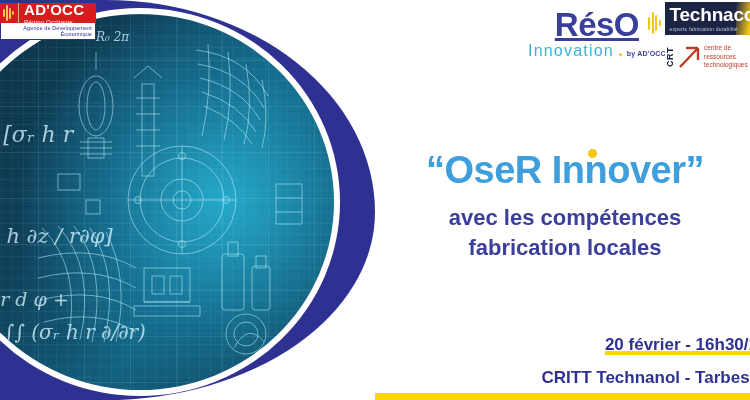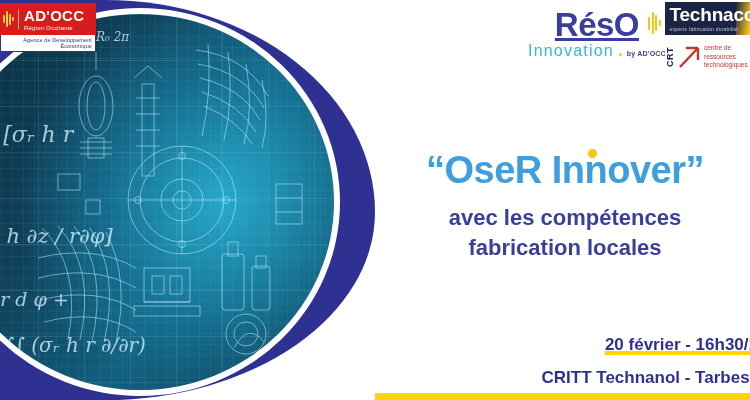--- a/index.html
+++ b/index.html
@@ -69,38 +69,38 @@
     inset: 0;
     color: rgba(205,238,250,0.80);
     font-family: "DejaVu Serif", serif;
     font-style: italic;
   }
   .math-layer span { position: absolute; white-space: nowrap; }
   .m1 { left: 56px; top: 34px;  font-size: 19px; }
   .m2 { left: 30px; top: 108px; font-size: 22px; }
   .m3 { left: 26px; top: 210px; font-size: 21px; }
   .m4 { left: 20px; top: 274px; font-size: 19px; }
-  .m5 { left: 58px; top: 306px; font-size: 20px; margin-top: 13px; }
+  .m5 { left: 58px; top: 306px; font-size: 20px; }
   .m6 { left: 150px; top: 16px; font-size: 12px; }
 
   
   .adocc {
     position: absolute;
     left: 0px;
     top: 3px;
     width: 96px;
     z-index: 12;
   }
   .adocc-main {
     background: #d81b1b;
     display: flex;
     align-items: center;
     padding: 3px 5px 3px 3px;
     box-sizing: border-box;
-    height: 32px;
+    height: 20px;
   }
   .adocc-bars {
     display: flex;
     align-items: center;
     gap: 1px;
     height: 20px;
     margin-right: 4px;
   }
   .adocc-bars i {
     display: block;

